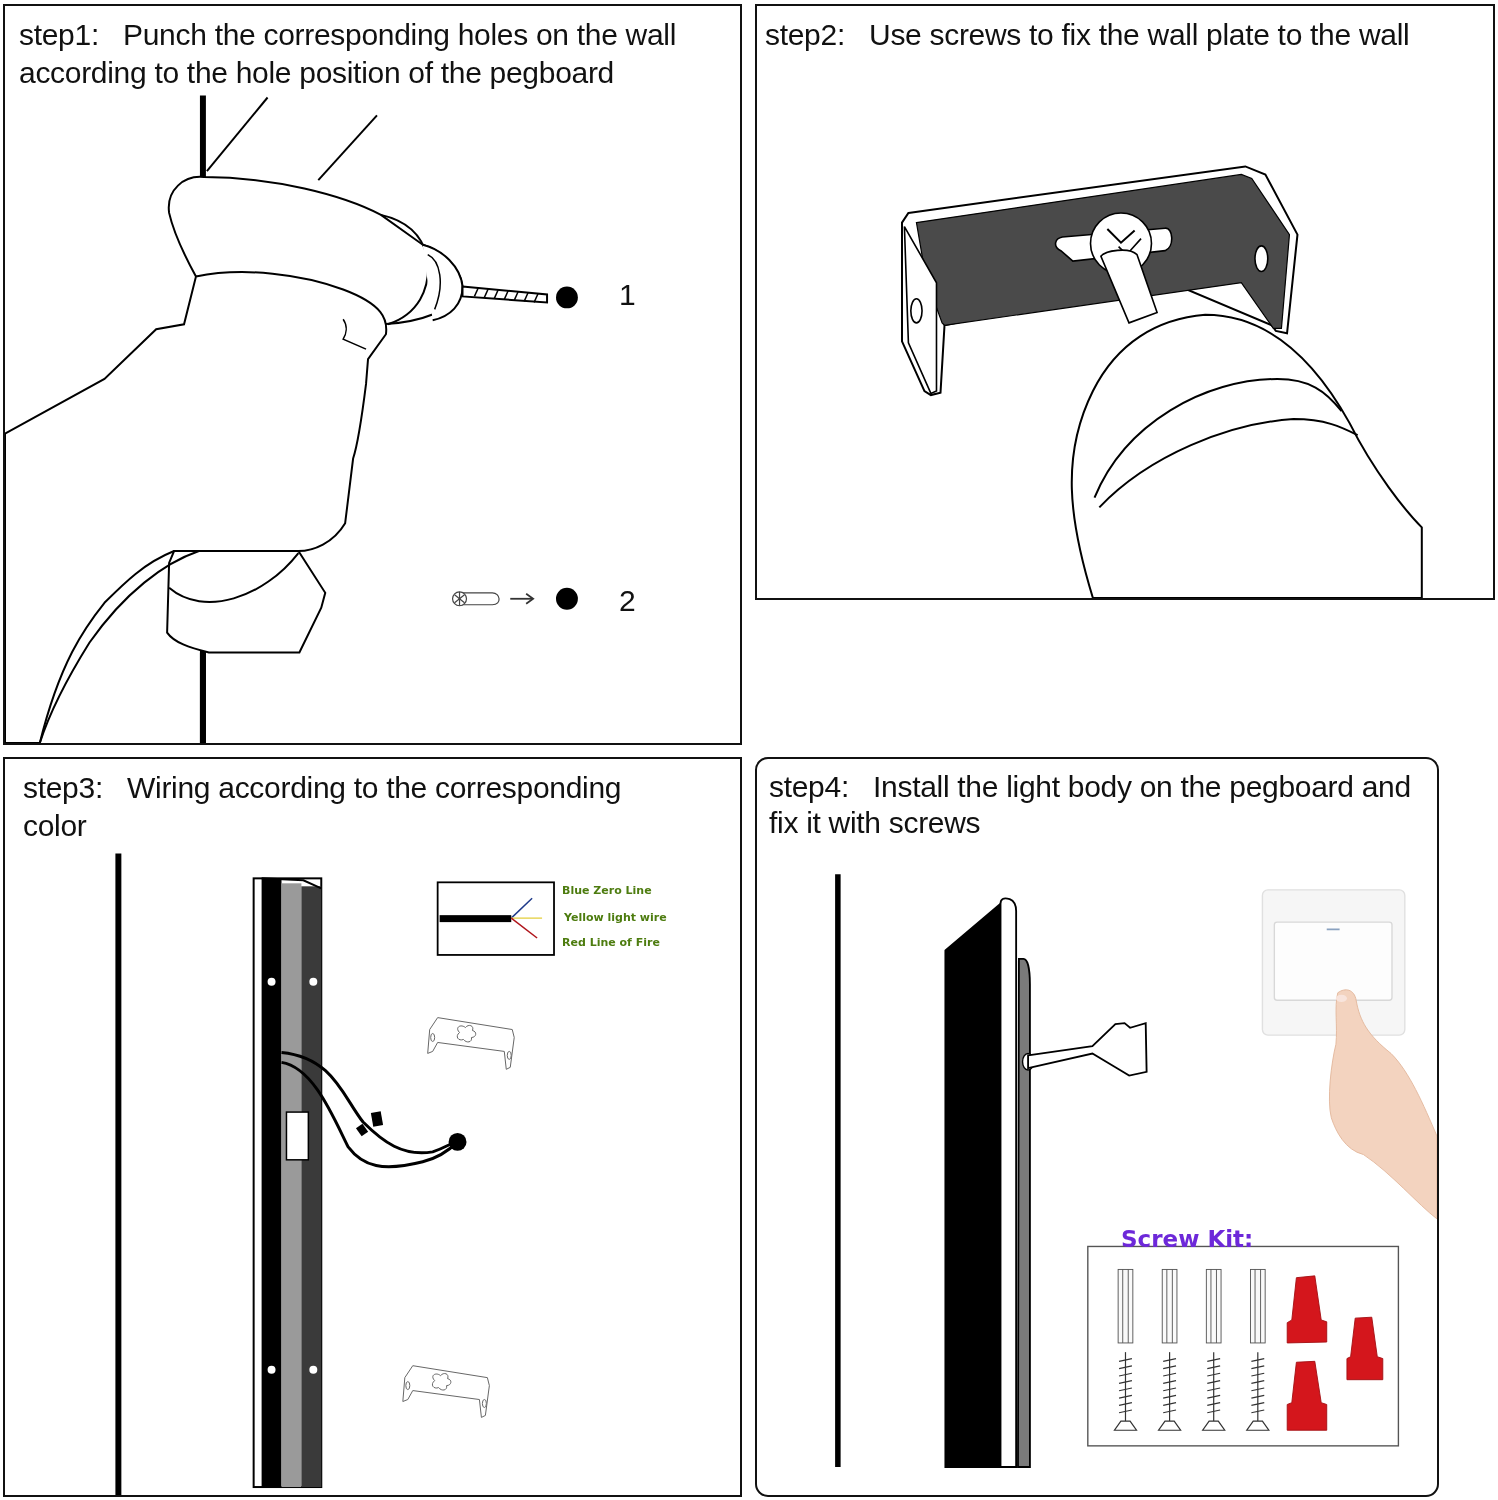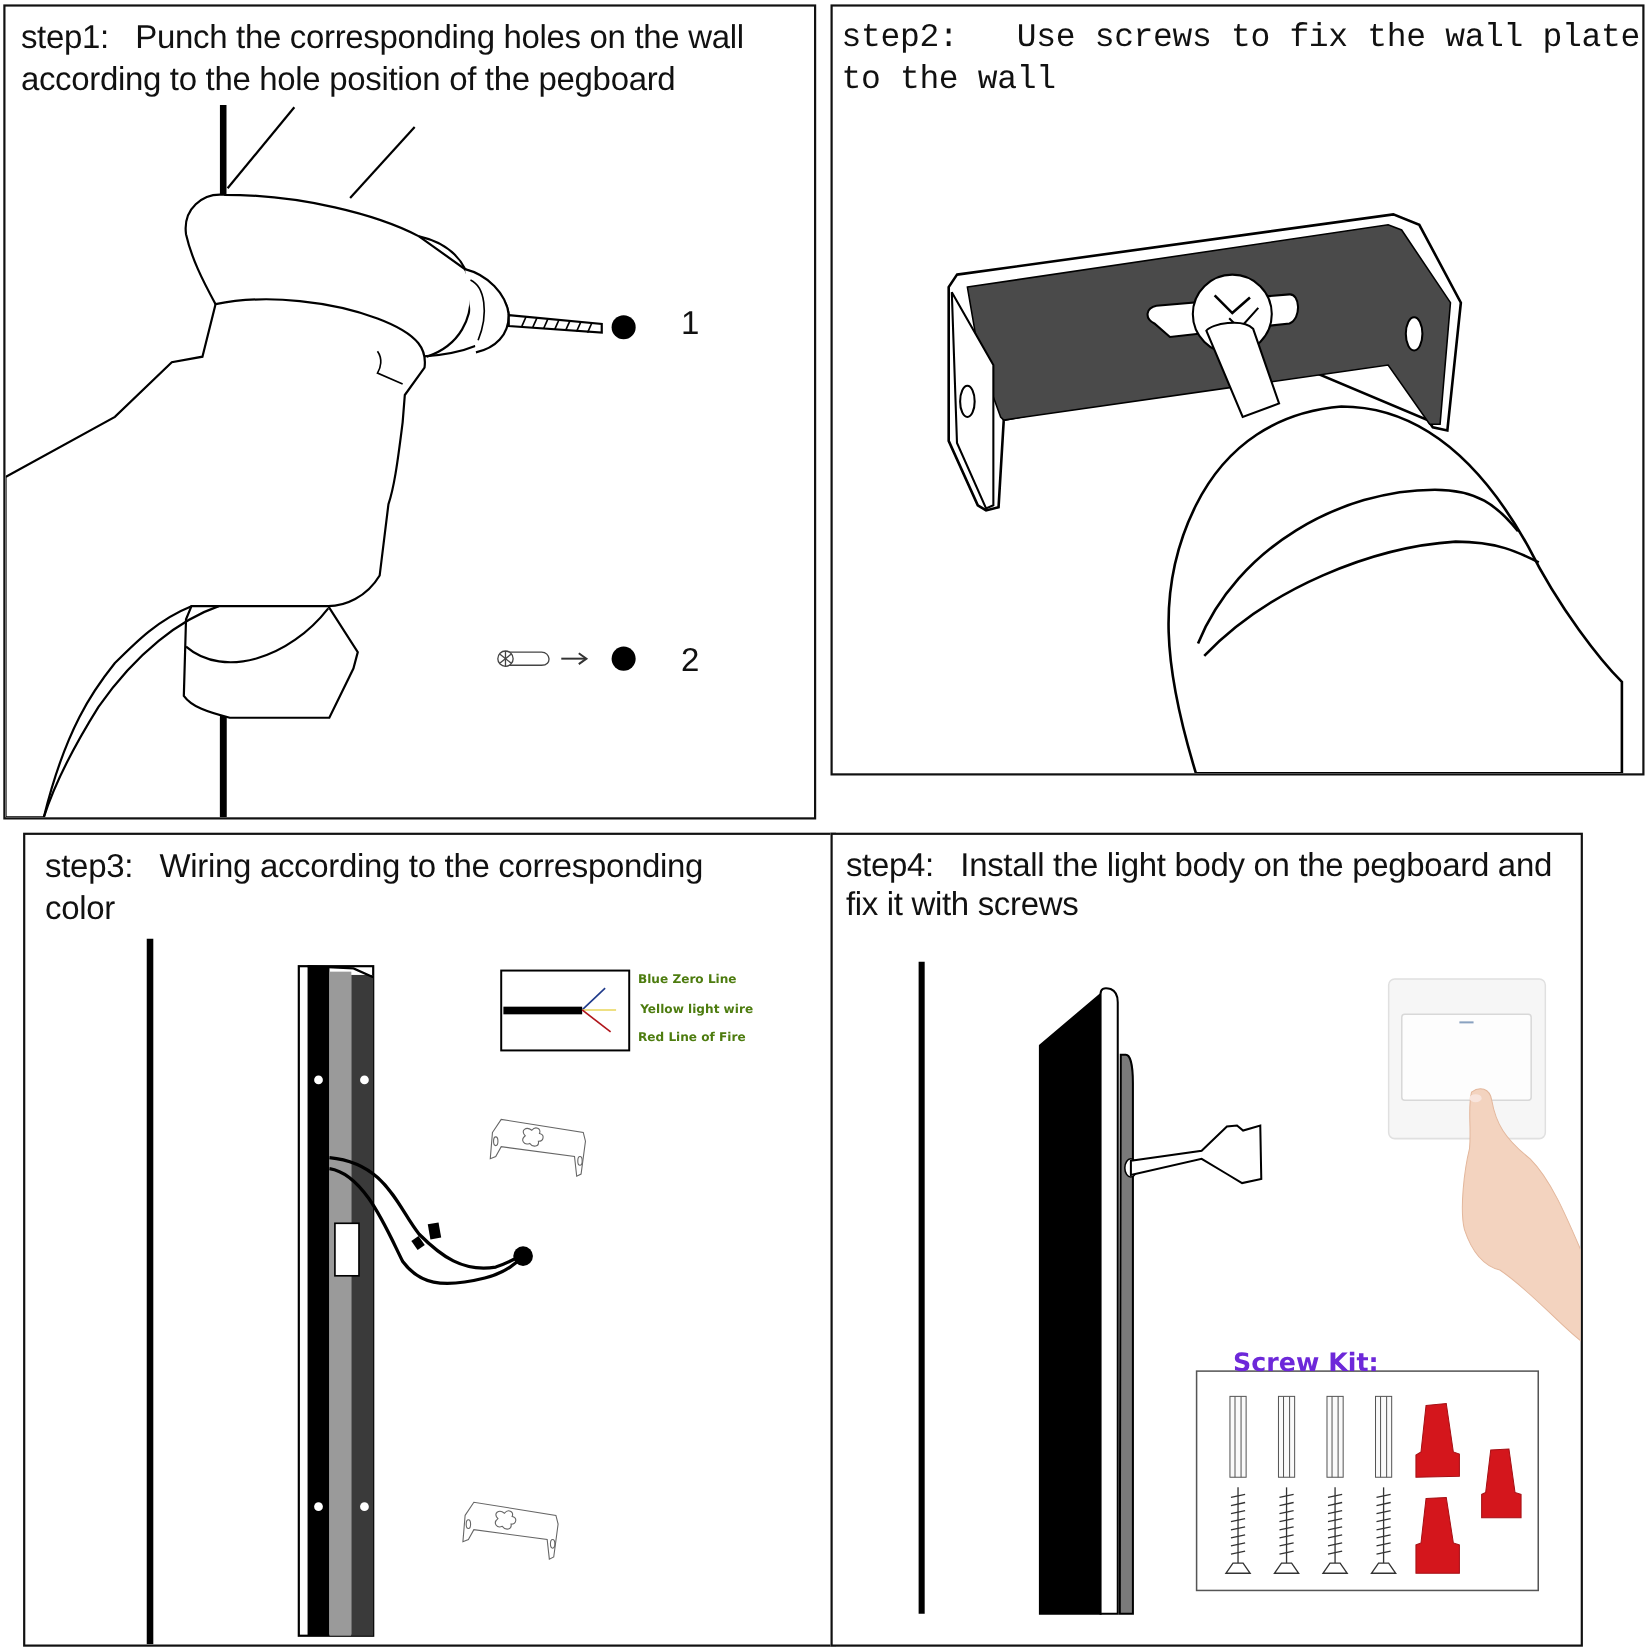--- a/index.html
+++ b/index.html
@@ -5,23 +5,23 @@
   * { box-sizing: border-box; margin: 0; padding: 0; }
   html, body { width: 1498px; height: 1500px; background: #ffffff; overflow: hidden; }
   body { position: relative; font-family: "Liberation Sans", "DejaVu Sans", sans-serif; color: #111; }
   .panel {
     position: absolute;
     border: 2px solid #111;
     background: #fff;
     overflow: hidden;
   }
   #p1 { left: 3px;   top: 4px;   width: 739px; height: 741px; padding-left: 48px; }
-  #p2 { left: 755px; top: 4px;   width: 740px; height: 701px; font-family: Liberation Mono, monospace; }
-  #p3 { left: 3px;   top: 757px; width: 739px; height: 740px; margin-left: 18px; }
-  #p4 { left: 755px; top: 757px; width: 684px; height: 740px; }
+  #p2 { left: 755px; top: 4px;   width: 740px; height: 596px; }
+  #p3 { left: 3px;   top: 757px; width: 739px; height: 740px; }
+  #p4 { left: 755px; top: 757px; width: 684px; height: 740px; border-radius: 13px; }
   .title {
     position: absolute;
     left: 14px; top: 10px;
     font-size: 30px;
     line-height: 38px;
     font-weight: 400;
     letter-spacing: -0.3px;
     color: #111;
     white-space: pre-wrap;
     z-index: 2;

